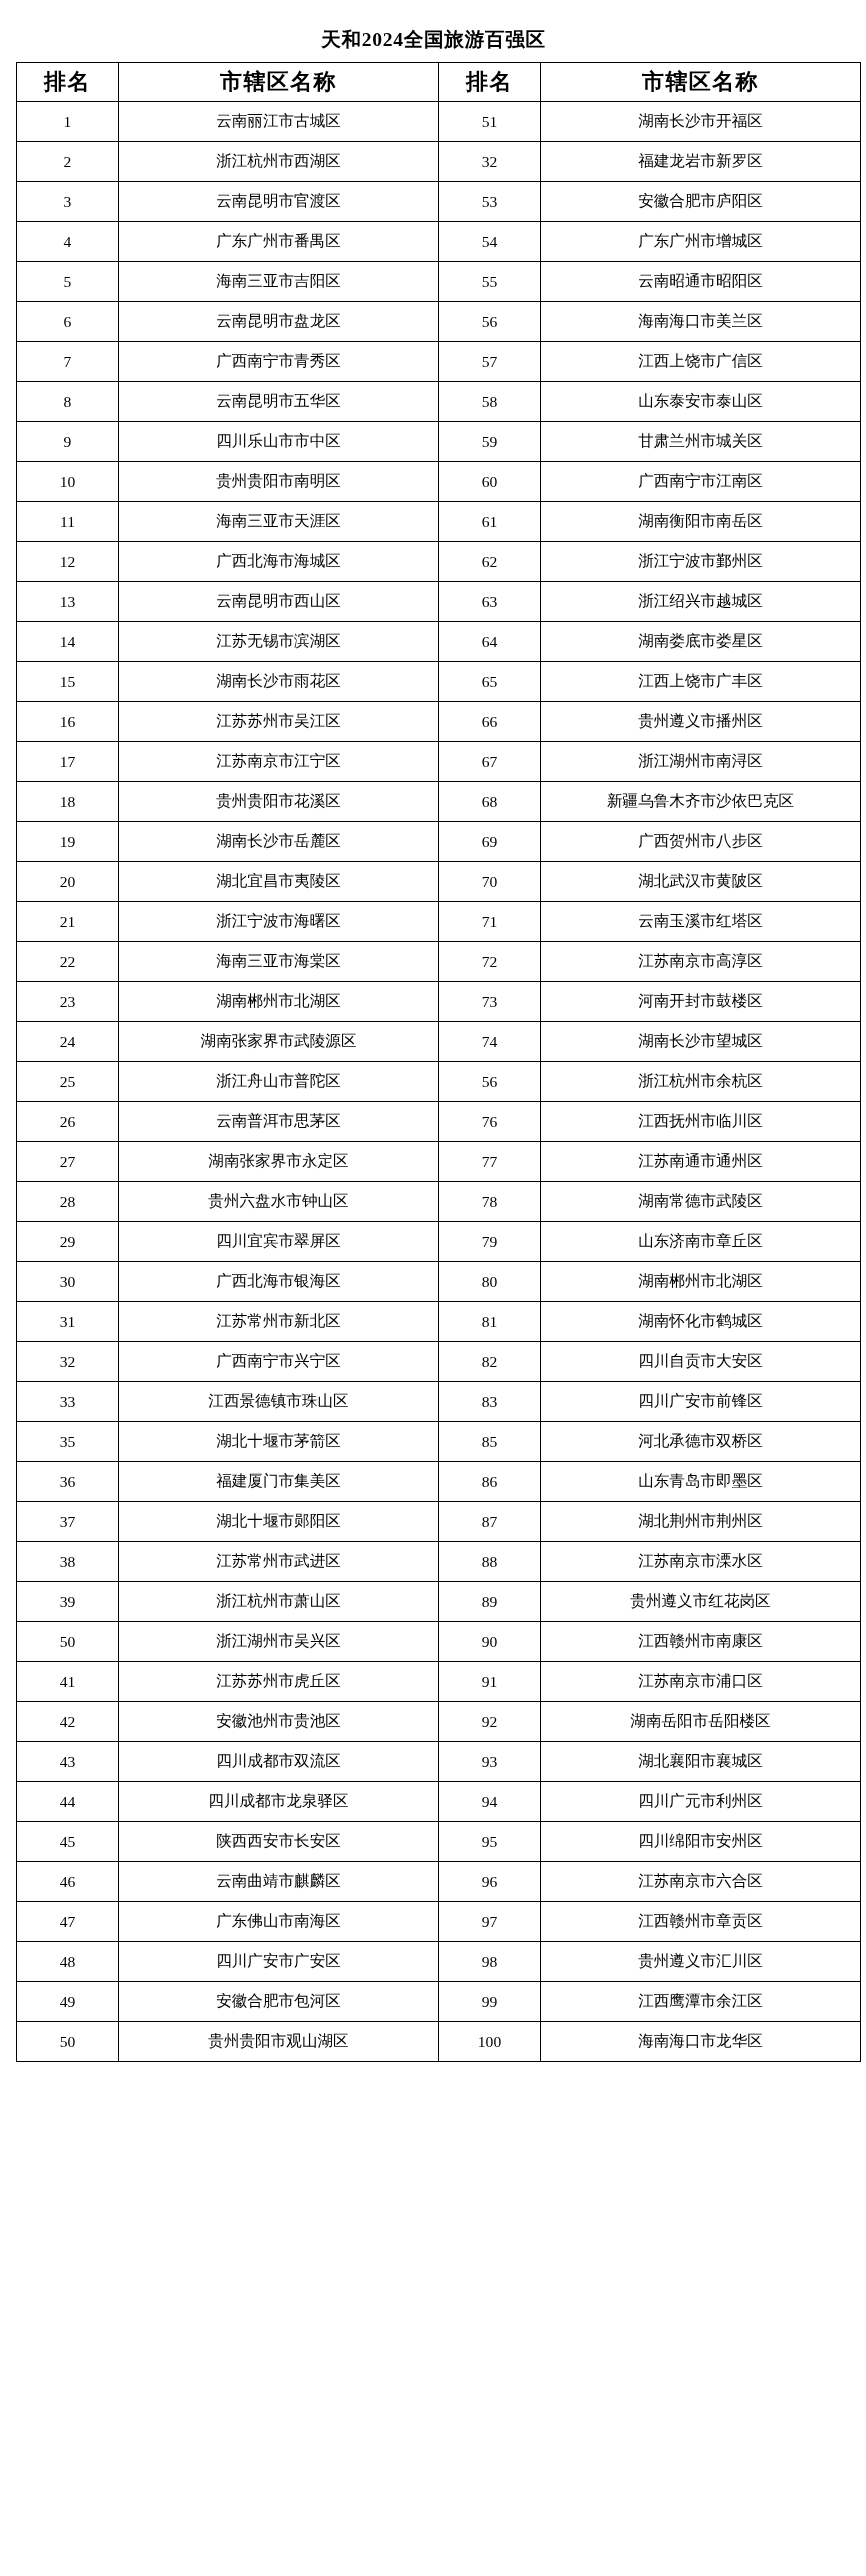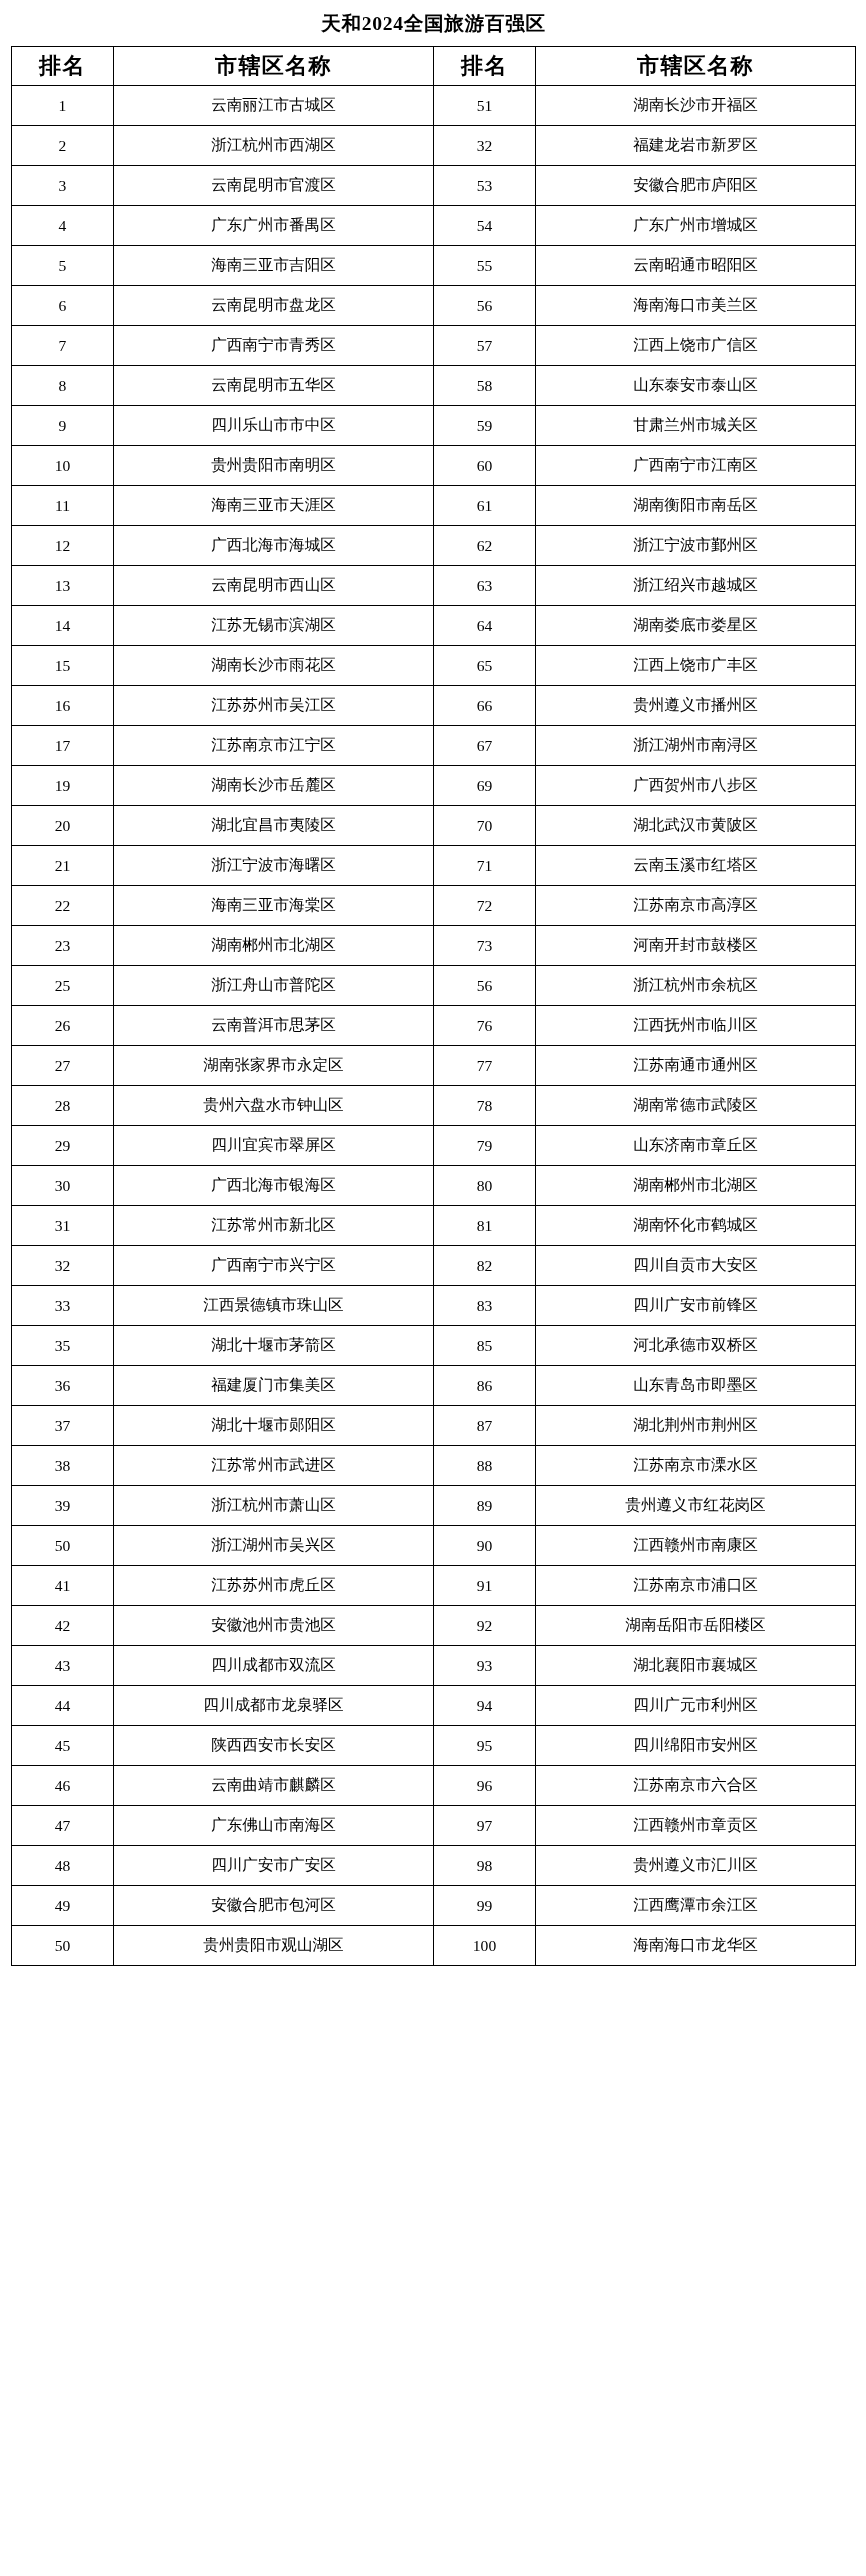--- a/index.html
+++ b/index.html
@@ -8,21 +8,21 @@
     background: #ffffff;
   }
   body {
     width: 867px;
     font-family: "Liberation Serif", "DejaVu Serif", serif;
     color: #000000;
   }
   .page {
     width: 867px;
     box-sizing: border-box;
-    padding: 0;
+    padding: 16px;
   }
   .title {
     text-align: center;
     font-size: 19.6px;
     font-weight: bold;
     letter-spacing: 0.7px;
     padding: 9.5px 0 9.5px 0;
     font-family: "Liberation Serif", "DejaVu Serif", serif;
   }
   table.rank-table {
@@ -176,20 +176,26 @@
           <td class="rank-cell">66</td>
           <td class="name-cell">贵州遵义市播州区</td>
         </tr>
         <tr>
           <td class="rank-cell">17</td>
           <td class="name-cell">江苏南京市江宁区</td>
           <td class="rank-cell">67</td>
           <td class="name-cell">浙江湖州市南浔区</td>
         </tr>
         <tr>
+          <td class="rank-cell">18</td>
+          <td class="name-cell">贵州贵阳市花溪区</td>
+          <td class="rank-cell">68</td>
+          <td class="name-cell">新疆乌鲁木齐市沙依巴克区</td>
+        </tr>
+        <tr>
           <td class="rank-cell">19</td>
           <td class="name-cell">湖南长沙市岳麓区</td>
           <td class="rank-cell">69</td>
           <td class="name-cell">广西贺州市八步区</td>
         </tr>
         <tr>
           <td class="rank-cell">20</td>
           <td class="name-cell">湖北宜昌市夷陵区</td>
           <td class="rank-cell">70</td>
           <td class="name-cell">湖北武汉市黄陂区</td>
@@ -204,20 +210,26 @@
           <td class="rank-cell">22</td>
           <td class="name-cell">海南三亚市海棠区</td>
           <td class="rank-cell">72</td>
           <td class="name-cell">江苏南京市高淳区</td>
         </tr>
         <tr>
           <td class="rank-cell">23</td>
           <td class="name-cell">湖南郴州市北湖区</td>
           <td class="rank-cell">73</td>
           <td class="name-cell">河南开封市鼓楼区</td>
+        </tr>
+        <tr>
+          <td class="rank-cell">24</td>
+          <td class="name-cell">湖南张家界市武陵源区</td>
+          <td class="rank-cell">74</td>
+          <td class="name-cell">湖南长沙市望城区</td>
         </tr>
         <tr>
           <td class="rank-cell">25</td>
           <td class="name-cell">浙江舟山市普陀区</td>
           <td class="rank-cell">56</td>
           <td class="name-cell">浙江杭州市余杭区</td>
         </tr>
         <tr>
           <td class="rank-cell">26</td>
           <td class="name-cell">云南普洱市思茅区</td>

